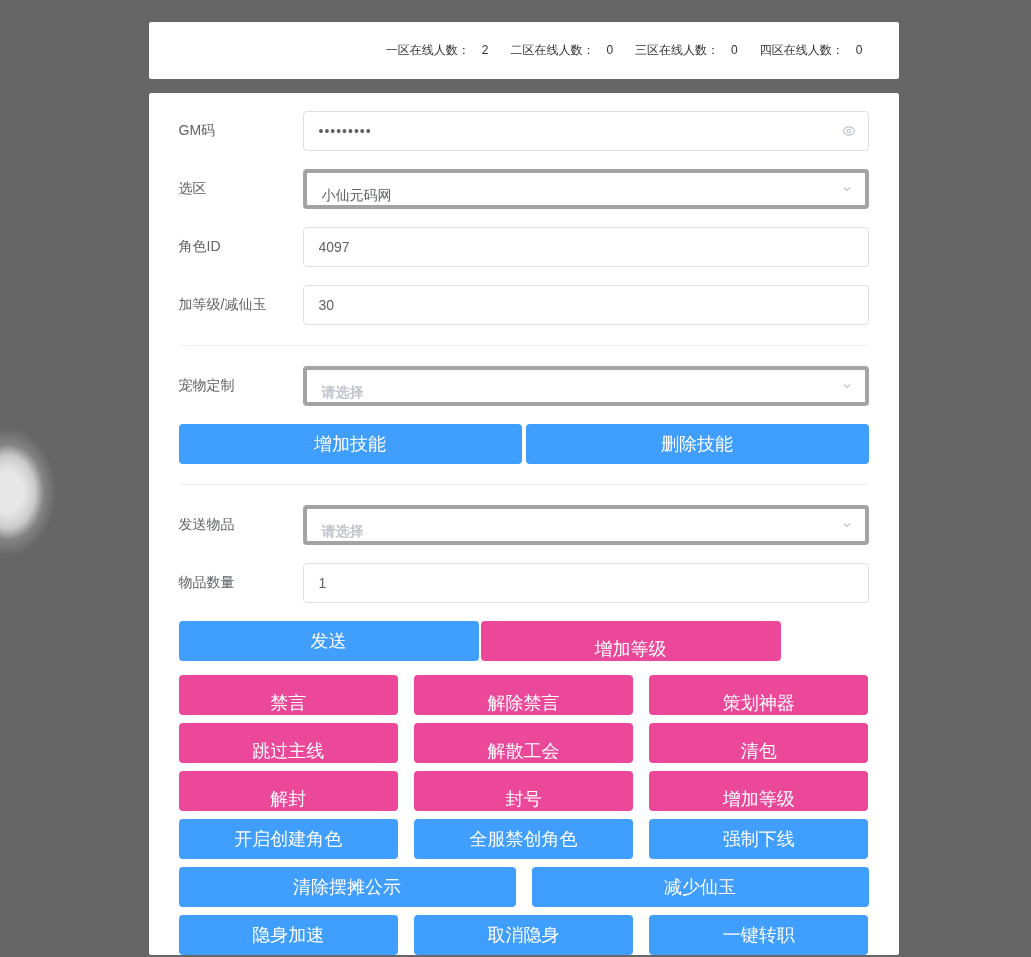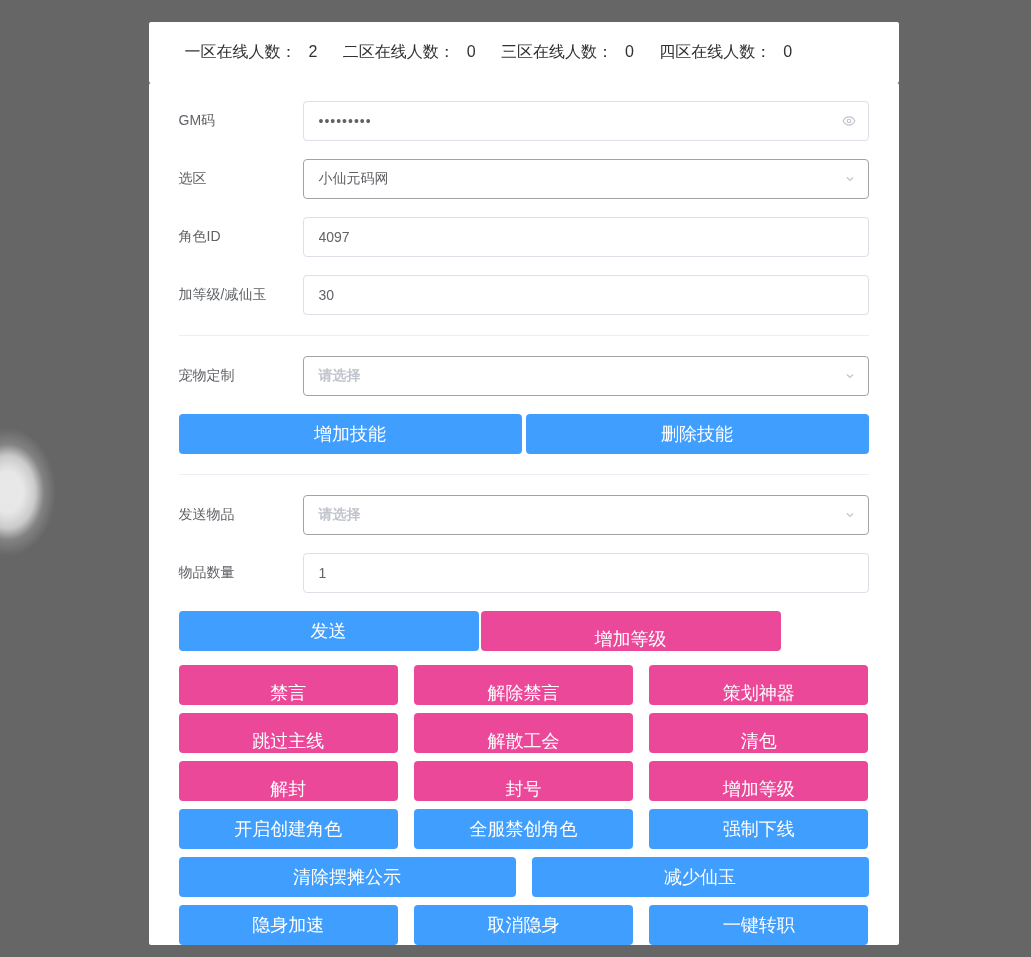--- a/index.html
+++ b/index.html
@@ -27,24 +27,25 @@
     }
     .panel {
       width: 750px;
       margin: 22px auto 0 auto;
       position: relative;
       transform: translateX(8px);
     }
     .header {
       background: #fff;
       padding: 20px 30px;
-      text-align: left;
-      font-size: 16px;
+      text-align: right;
+      font-size: 12px;
       color: #303133;
       border-radius: 2px;
+      margin-bottom: 14px;
     }
     .header-stats span {
       margin: 0 6px;
     }
     .card {
       background: #fff;
       padding: 18px 30px 0 30px;
       border-radius: 2px;
     }
     .form-row {
@@ -73,28 +74,28 @@
       color: #606266;
       outline: none;
       background: #fff;
     }
     .input::placeholder {
       color: #c0c4cc;
     }
     .select {
       width: 100%;
       height: 40px;
-      border: 1px solid #a3a3a3;
+      border: 4px solid #a3a3a3;
       border-radius: 4px;
       padding: 0 30px 0 15px;
       font-size: 14px;
       color: #606266;
       position: relative;
       display: flex;
-      align-items: center;
+      align-items: flex-end;
       cursor: pointer;
       background: #fff;
     }
     .select.placeholder {
       color: #c0c4cc;
       font-weight: bold;
     }
     .select-arrow {
       position: absolute;
       right: 12px;

